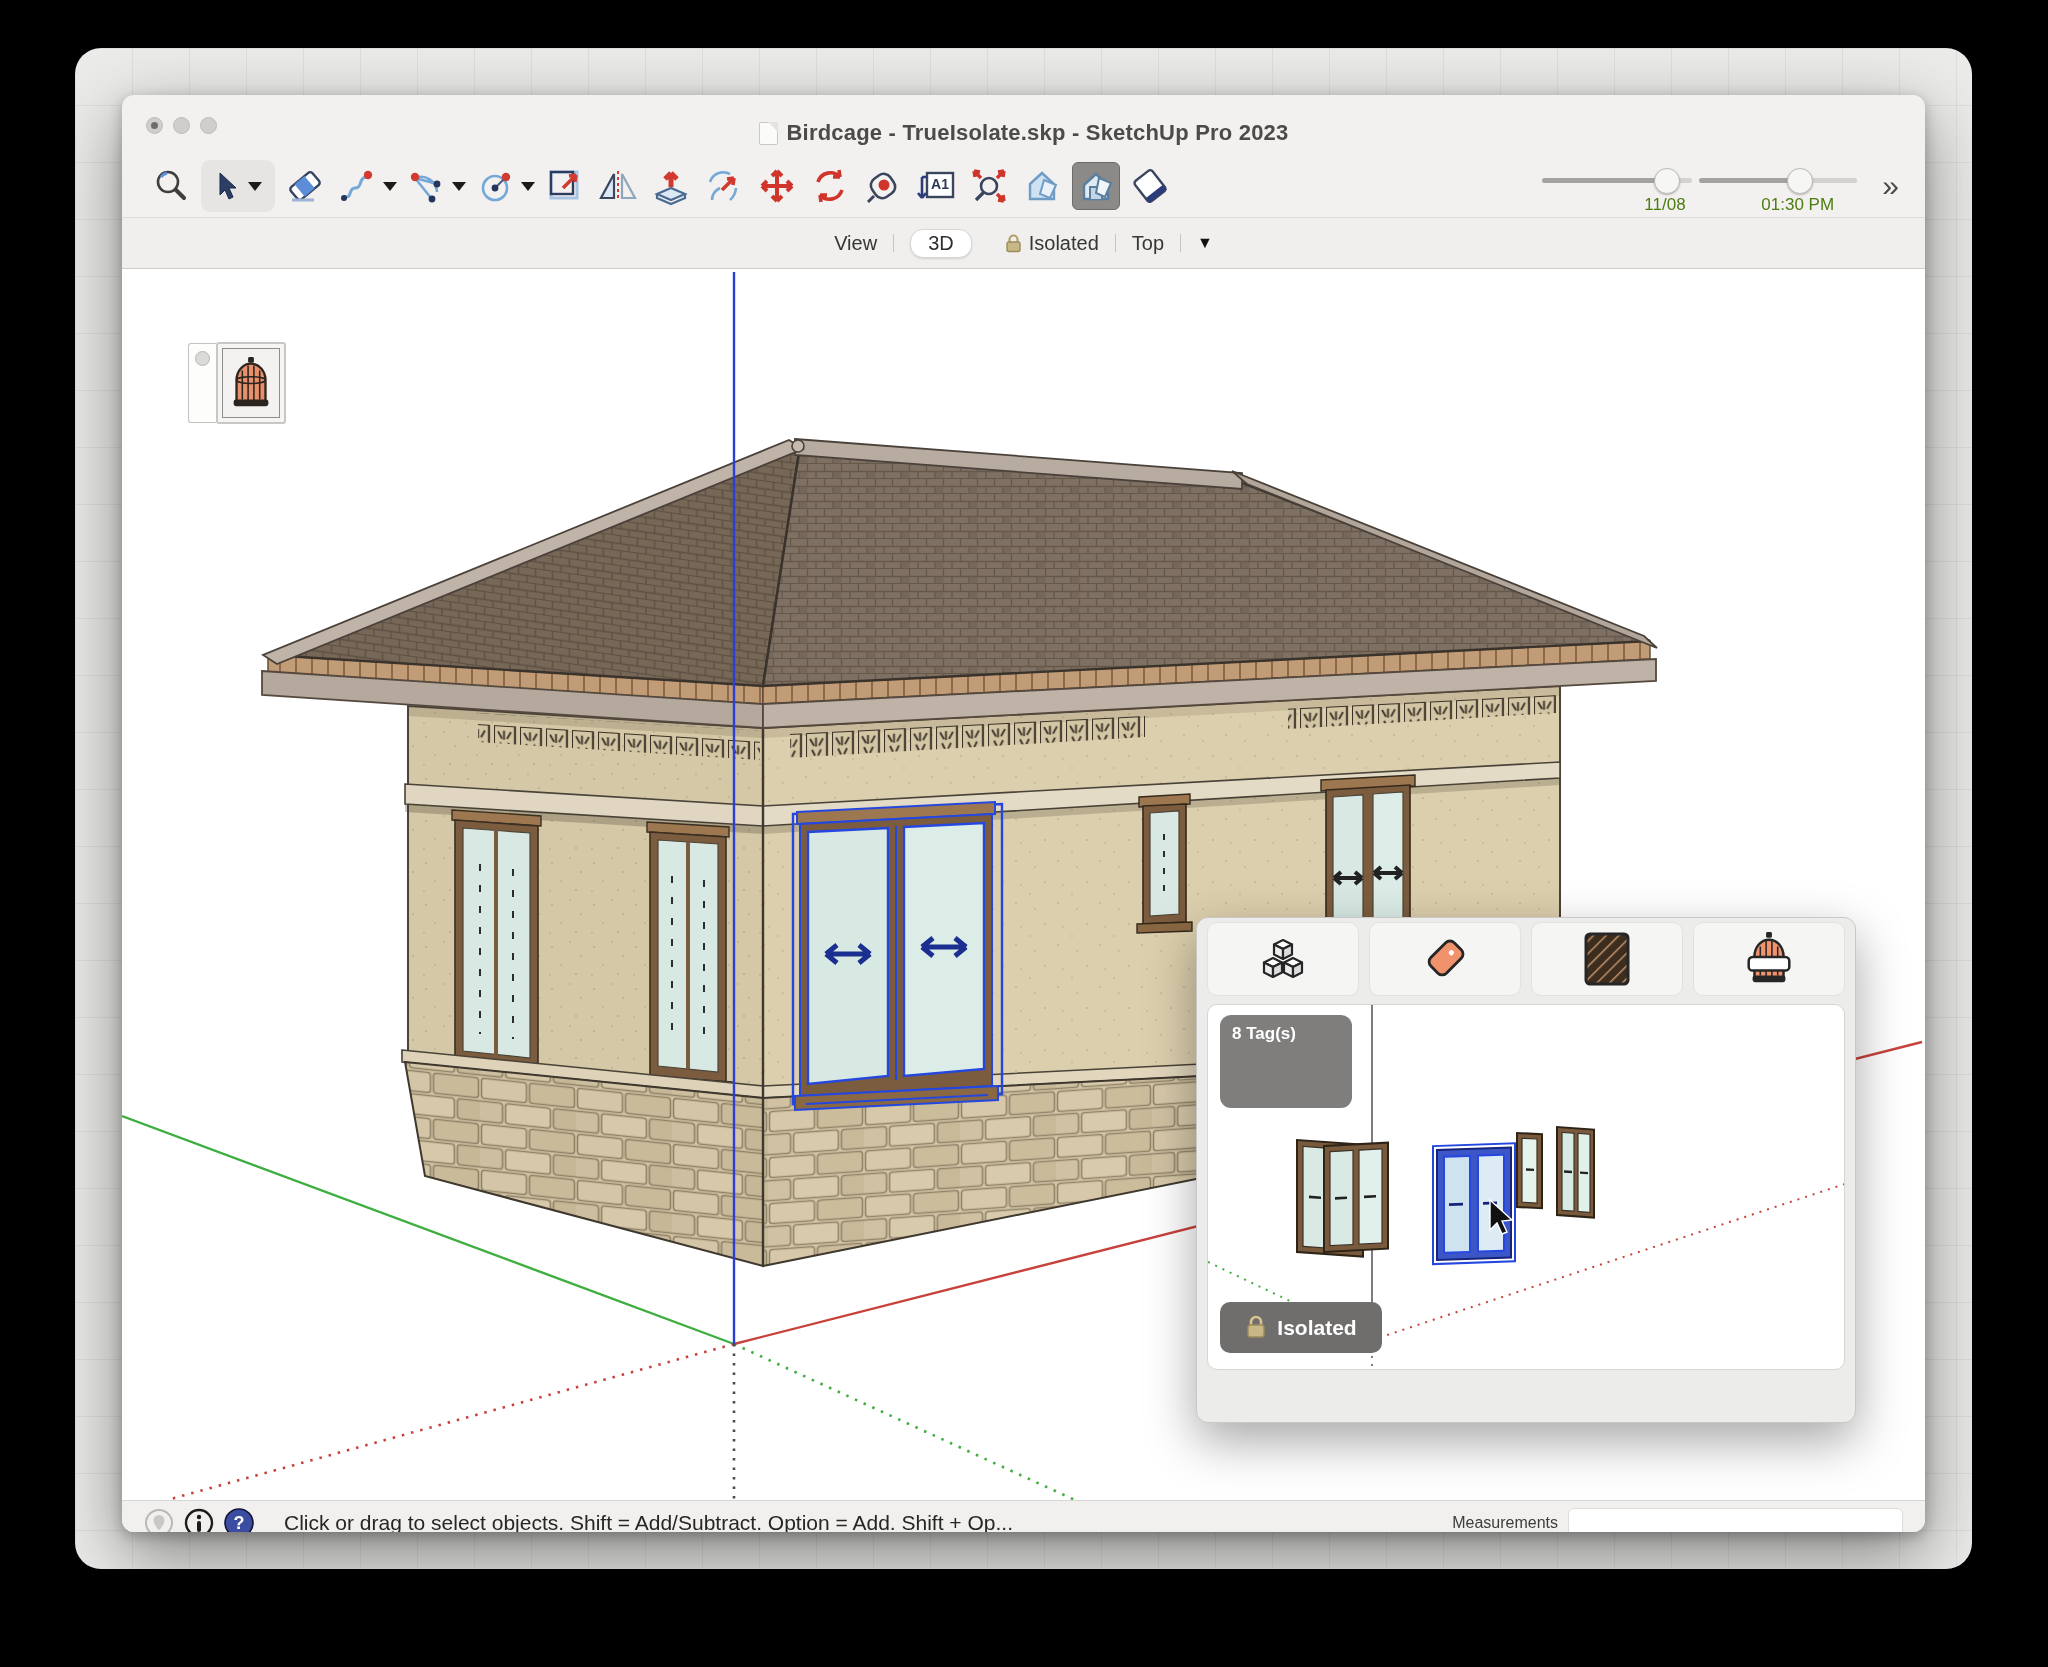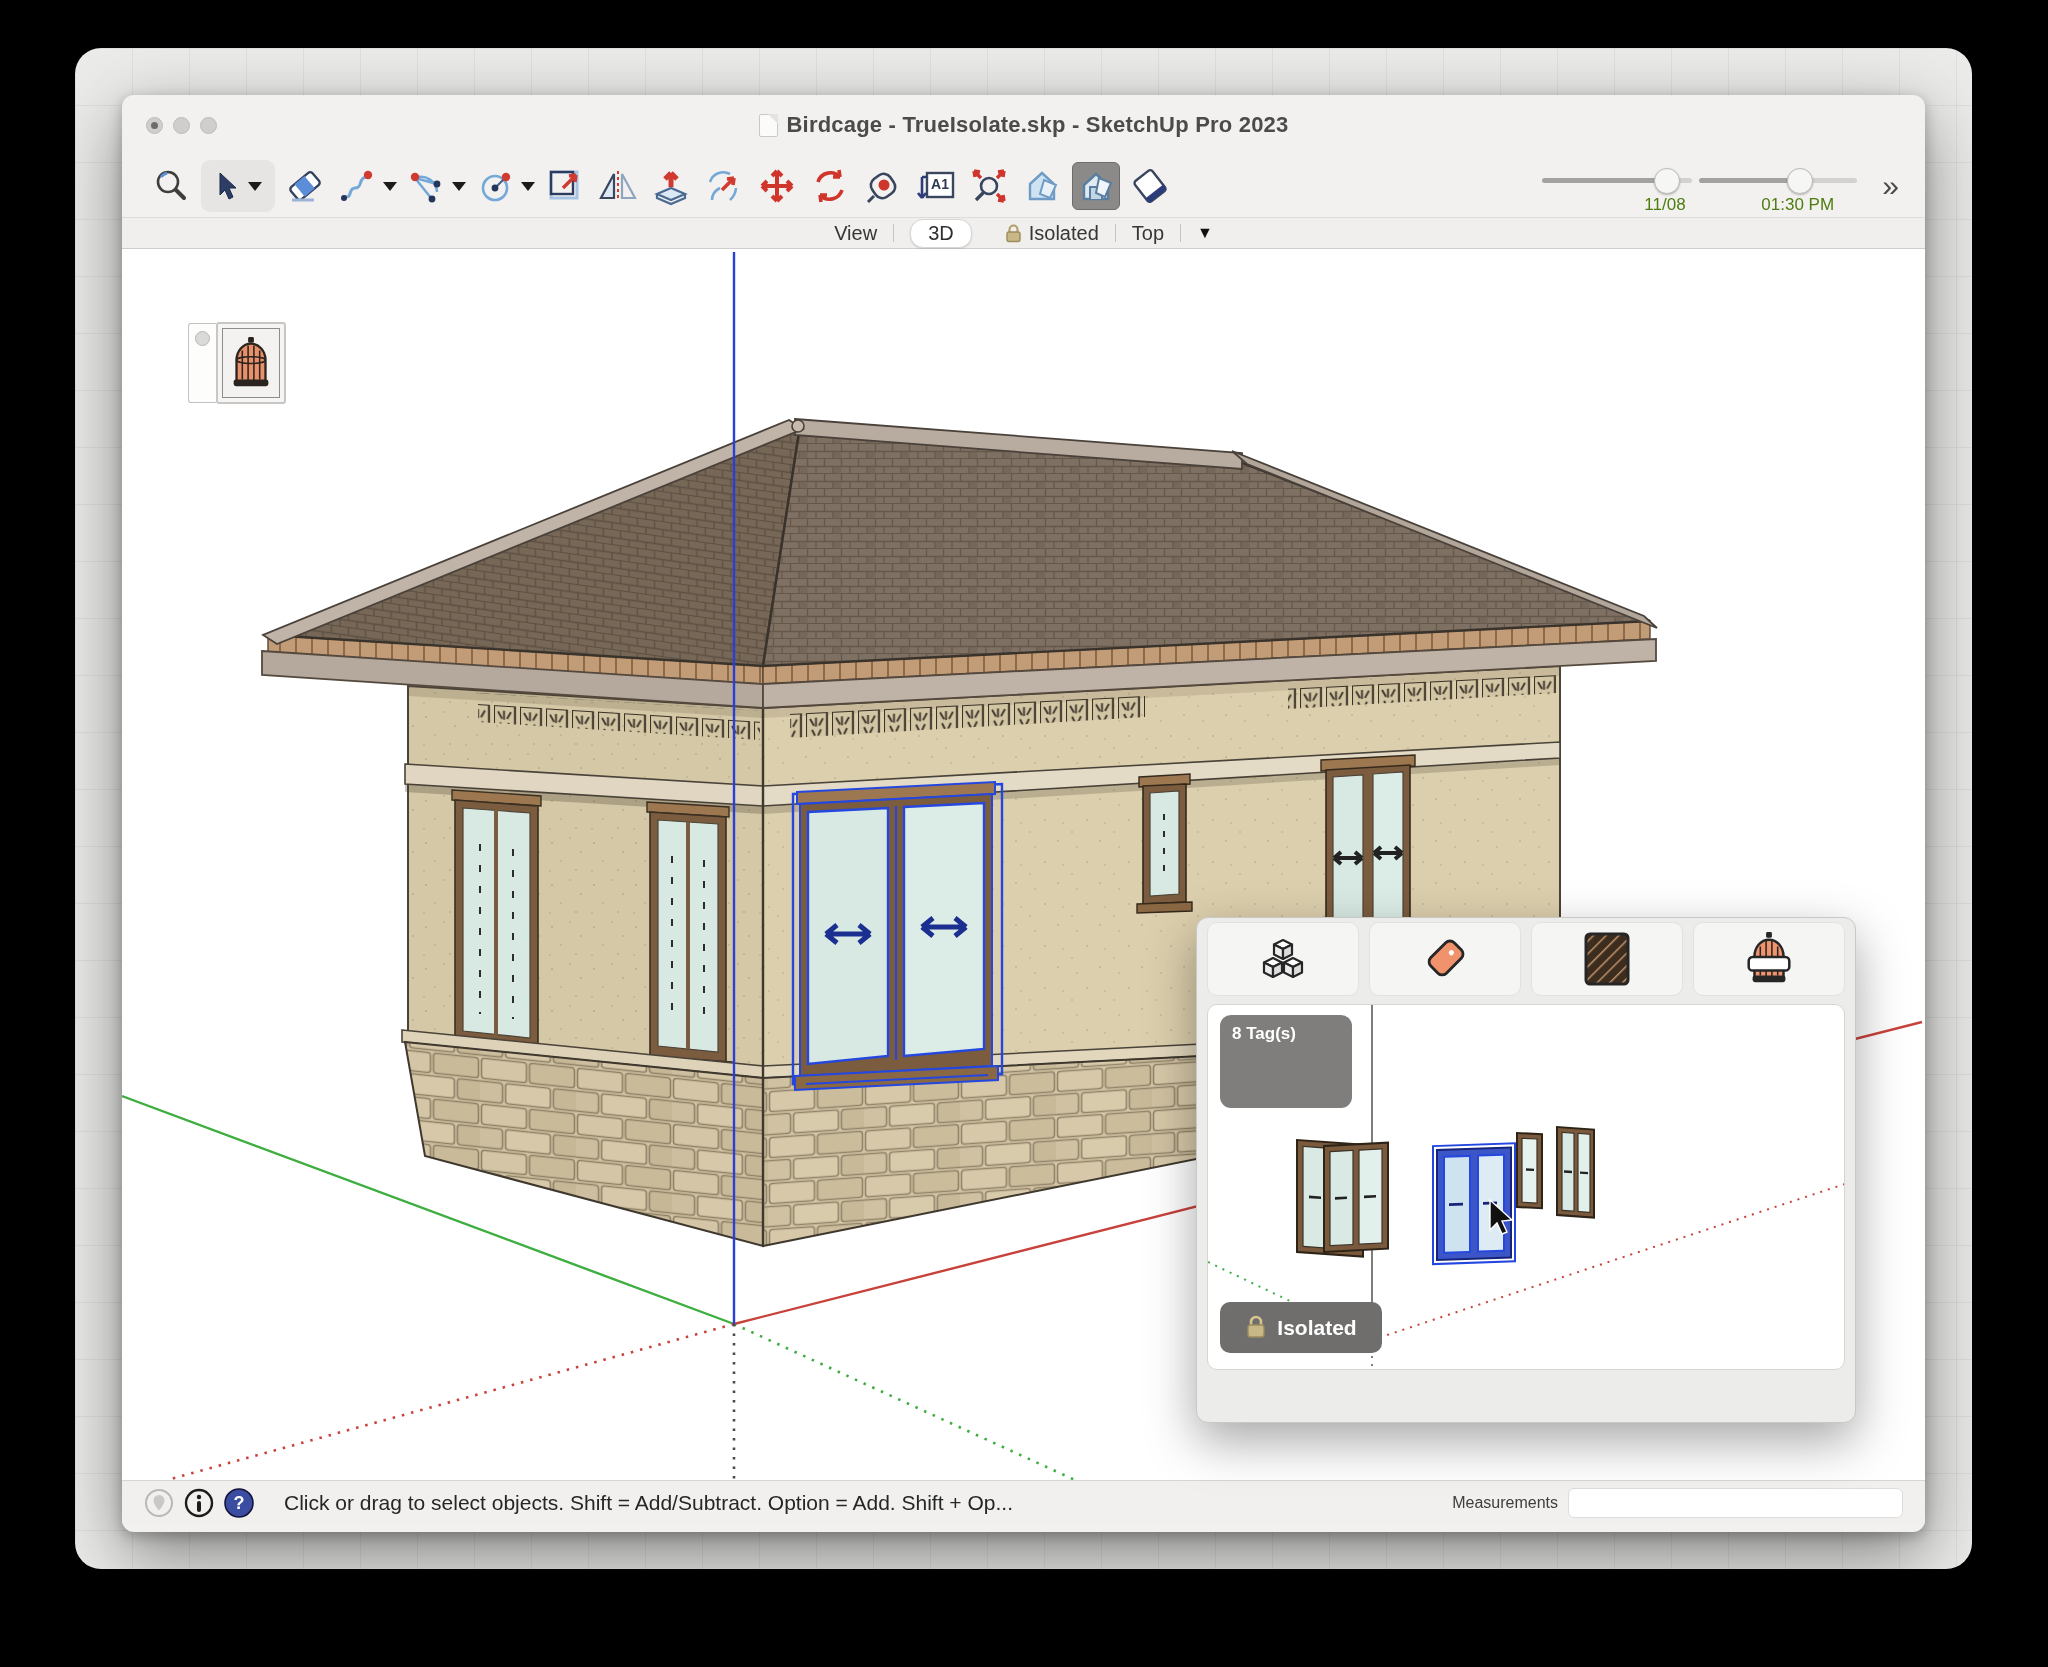--- a/index.html
+++ b/index.html
@@ -20,42 +20,42 @@
   .skp-window{
     position:absolute; left:122px; top:95px; width:1803px; height:1437px;
     background:#f2f1ef; border-radius:12px;
     box-shadow:0 24px 70px rgba(0,0,0,0.45), 0 4px 14px rgba(0,0,0,0.25);
     overflow:hidden;
   }
   .titlebar{ position:relative; height:60px; }
   .traffic{ position:absolute; left:24px; top:22px; display:flex; gap:10px; }
   .tl{ width:17px; height:17px; border-radius:50%; background:#cfcecd; border:1px solid #bdbcbb; position:relative;}
   .tl.first::after{ content:""; position:absolute; left:4px; top:4px; width:7px; height:7px; border-radius:50%; background:#6e6d6c;}
-  .title-wrap{ position:absolute; left:0; right:0; top:0; height:60px; display:flex; align-items:center; justify-content:center; gap:9px;}
+  .title-wrap{ position:absolute; left:0; right:0; top:8px; height:60px; display:flex; align-items:center; justify-content:center; gap:9px;}
   .doc-icon{ width:19px; height:23px; background:#fbfbfa; border:1px solid #c9c8c6; border-radius:2px; position:relative;}
   .doc-icon::after{content:""; position:absolute; right:-1px; top:-1px; border:5px solid #e4e3e1; border-left-color:transparent; border-bottom-color:transparent;}
   .win-title{ font-size:22px; font-weight:bold; color:#4c4b4a; letter-spacing:.2px;}
 
   
   .toolbar{ height:62px; display:flex; align-items:center; padding:0 26px; gap:7px; }
   .tool{ width:46px; height:50px; display:flex; align-items:center; justify-content:center; flex:0 0 auto;}
   .tool svg{ display:block; }
   .tool-group{ display:flex; align-items:center; gap:2px; flex:0 0 auto;}
   .select-box{ background:#e6e5e3; border-radius:9px; width:74px; height:52px; display:flex; align-items:center; justify-content:center; gap:8px;}
   .caret{ width:0; height:0; border-left:7px solid transparent; border-right:7px solid transparent; border-top:9px solid #1b1b1b;}
   .active-tool{ background:#8b8a88; border:1px solid #6d6c6a; border-radius:6px; width:48px; height:48px; display:flex; align-items:center; justify-content:center;}
   .spacer{ flex:1 1 auto; }
   .slider{ position:relative; width:150px; height:50px; flex:0 0 auto;}
   .slider .track{ position:absolute; left:0; right:0; top:17px; height:5px; border-radius:3px;}
   .slider .knob{ position:absolute; top:7px; width:26px; height:26px; border-radius:50%; background:#f6f6f5; border:1px solid #bdbcba; box-shadow:0 1px 2px rgba(0,0,0,.25);}
   .slider .lab{ position:absolute; top:34px; font-size:17px; color:#4d7c0f; white-space:nowrap;}
   .overflow-btn{ font-size:30px; color:#4a4a49; margin-left:18px; line-height:1;}
 
   
-  .viewbar{ height:32px; background:#f0efed; border-top:1px solid #dddcda; border-bottom:1px solid #cfcecd;
+  .viewbar{ height:52px; background:#f0efed; border-top:1px solid #dddcda; border-bottom:1px solid #cfcecd;
             display:flex; align-items:center; justify-content:center; }
   .viewbar .item{ font-size:20px; color:#363635; }
   .viewbar .sep{ width:1px; height:18px; background:#c6c5c3; margin:0 16px;}
   .pill-3d{ background:#fff; border:1px solid #d8d7d5; box-shadow:0 1px 2px rgba(0,0,0,.12);
             border-radius:13px; padding:2px 17px; font-size:20px; color:#2e2e2d;}
   .iso-tab{ display:flex; align-items:center; gap:7px;}
   .dd-item{ font-size:16px; color:#111; }
 
   
   .canvas{ position:relative; height:1231px; background:#fff; overflow:hidden;}

